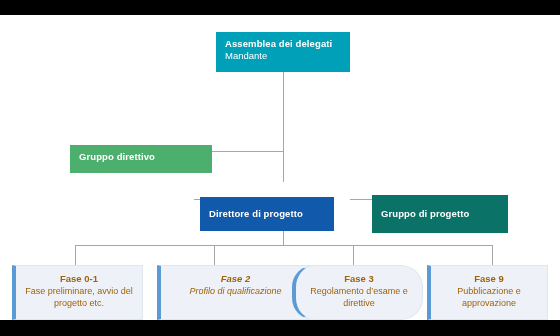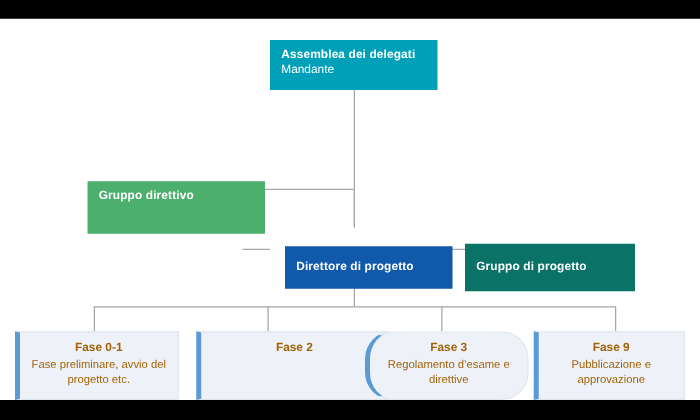--- a/index.html
+++ b/index.html
@@ -69,32 +69,32 @@
     display: block;
   }
 
   #node-assembly {
     left: 216px; top: 17px;
     width: 134px; height: 40px;
     background: #00a0b8;
   }
   #node-steering {
     left: 70px; top: 130px;
-    width: 142px; height: 42px;
+    width: 142px; height: 28px;
     background: #4caf6e;
   }
   #node-support {
     left: 48px; top: 180px;
     width: 146px; height: 38px;
     background: #0b7268;
     display: flex;
     align-items: center;
   }
   #node-director {
-    left: 228px; top: 182px;
+    left: 200px; top: 182px;
     width: 134px; height: 34px;
     background: #1059ab;
     display: flex;
     align-items: center;
   }
   #node-office {
     left: 372px; top: 180px;
     width: 136px; height: 38px;
     background: #0b7268;
     display: flex;
@@ -120,21 +120,21 @@
     font-size: 9.5px;
     margin-bottom: 2px;
   }
   .phase .pdesc {
     display: block;
     font-size: 9px;
     line-height: 1.3;
   }
 
   #phase-0-1 { left: 12px;  width: 131px; }
-  #phase-2   { left: 157px; width: 154px; }
+  #phase-2   { left: 157px; width: 154px; font-style: italic; }
   #phase-3   { left: 292px; width: 131px; border-radius: 22px; }
   #phase-4   { left: 427px; width: 121px; }
 </style>
 </head>
 <body>
 
 <div class="screen">
 
   <div class="letterbox top"></div>
 
@@ -177,20 +177,21 @@
       <span class="title">Gruppo di progetto</span>
     </div>
 
     <div class="phase" id="phase-0-1">
       <span class="ptitle">Fase 0-1</span>
       <span class="pdesc">Fase preliminare, avvio del progetto etc.</span>
     </div>
 
     <div class="phase" id="phase-2">
       <span class="ptitle">Fase 2</span>
+      <span class="pdesc">Profilo di qualificazione</span>
     </div>
 
     <div class="phase" id="phase-3">
       <span class="ptitle">Fase 3</span>
       <span class="pdesc">Regolamento d’esame e direttive</span>
     </div>
 
     <div class="phase" id="phase-4">
       <span class="ptitle">Fase 9</span>
       <span class="pdesc">Pubblicazione e approvazione</span>

